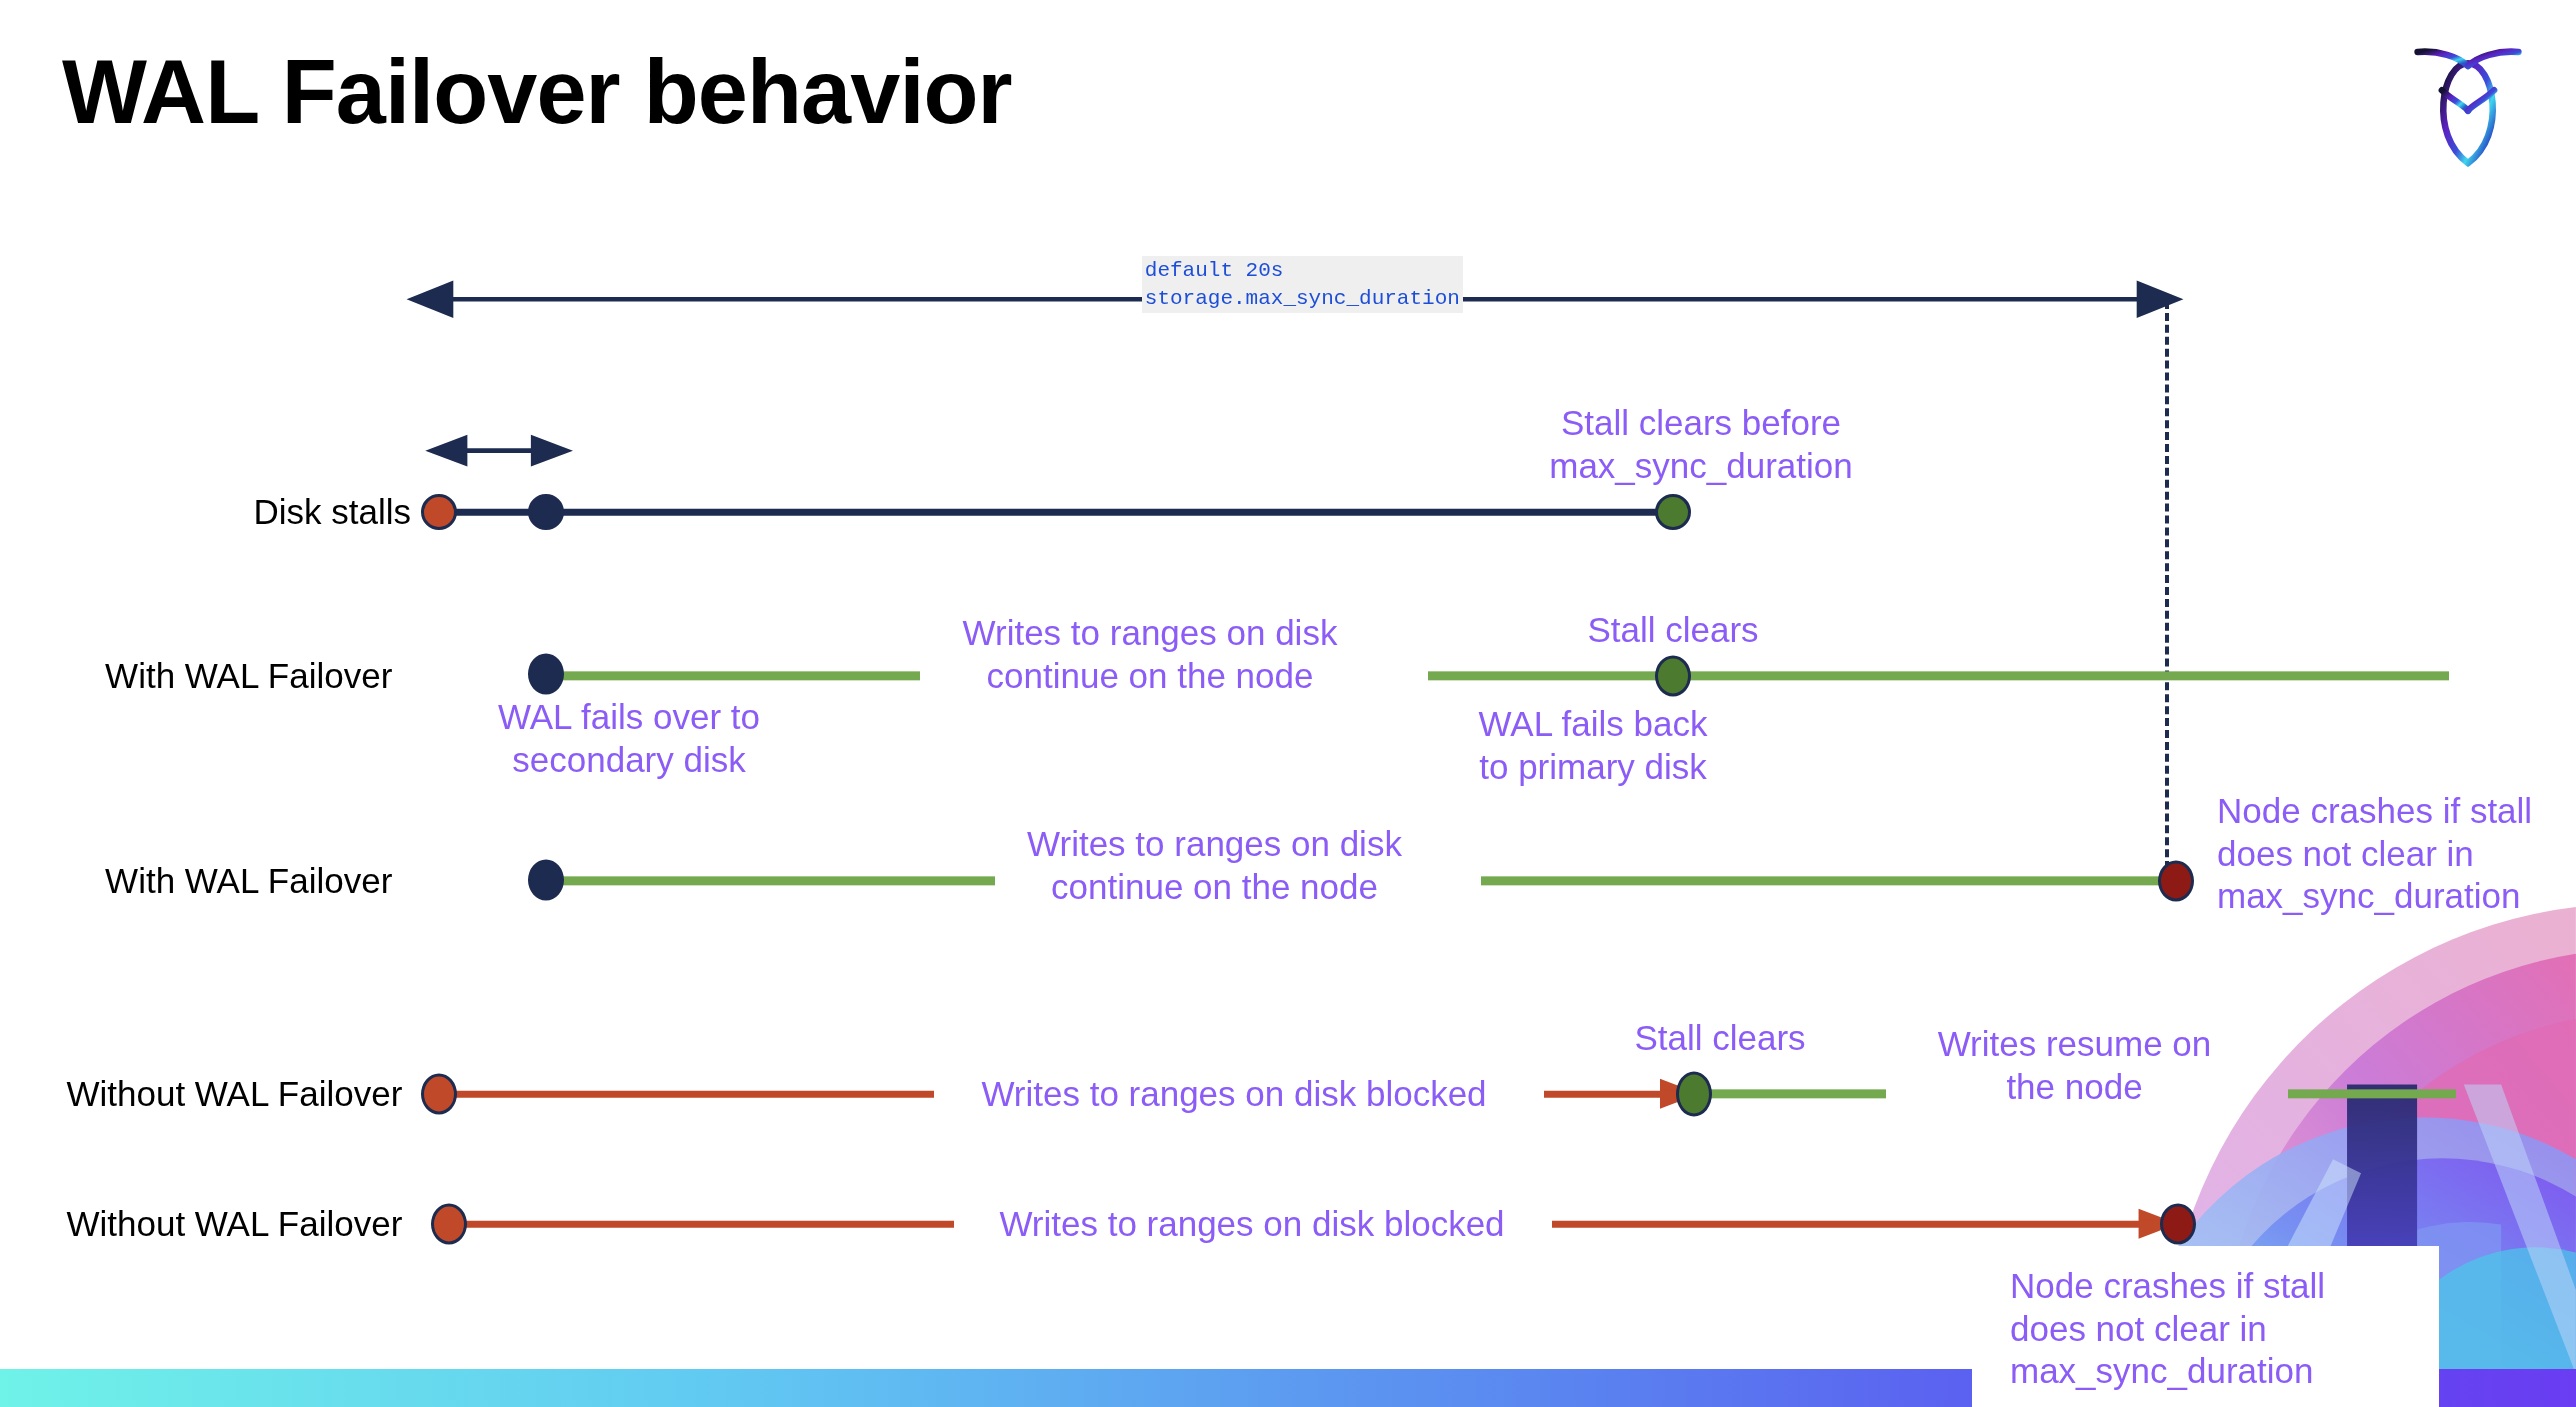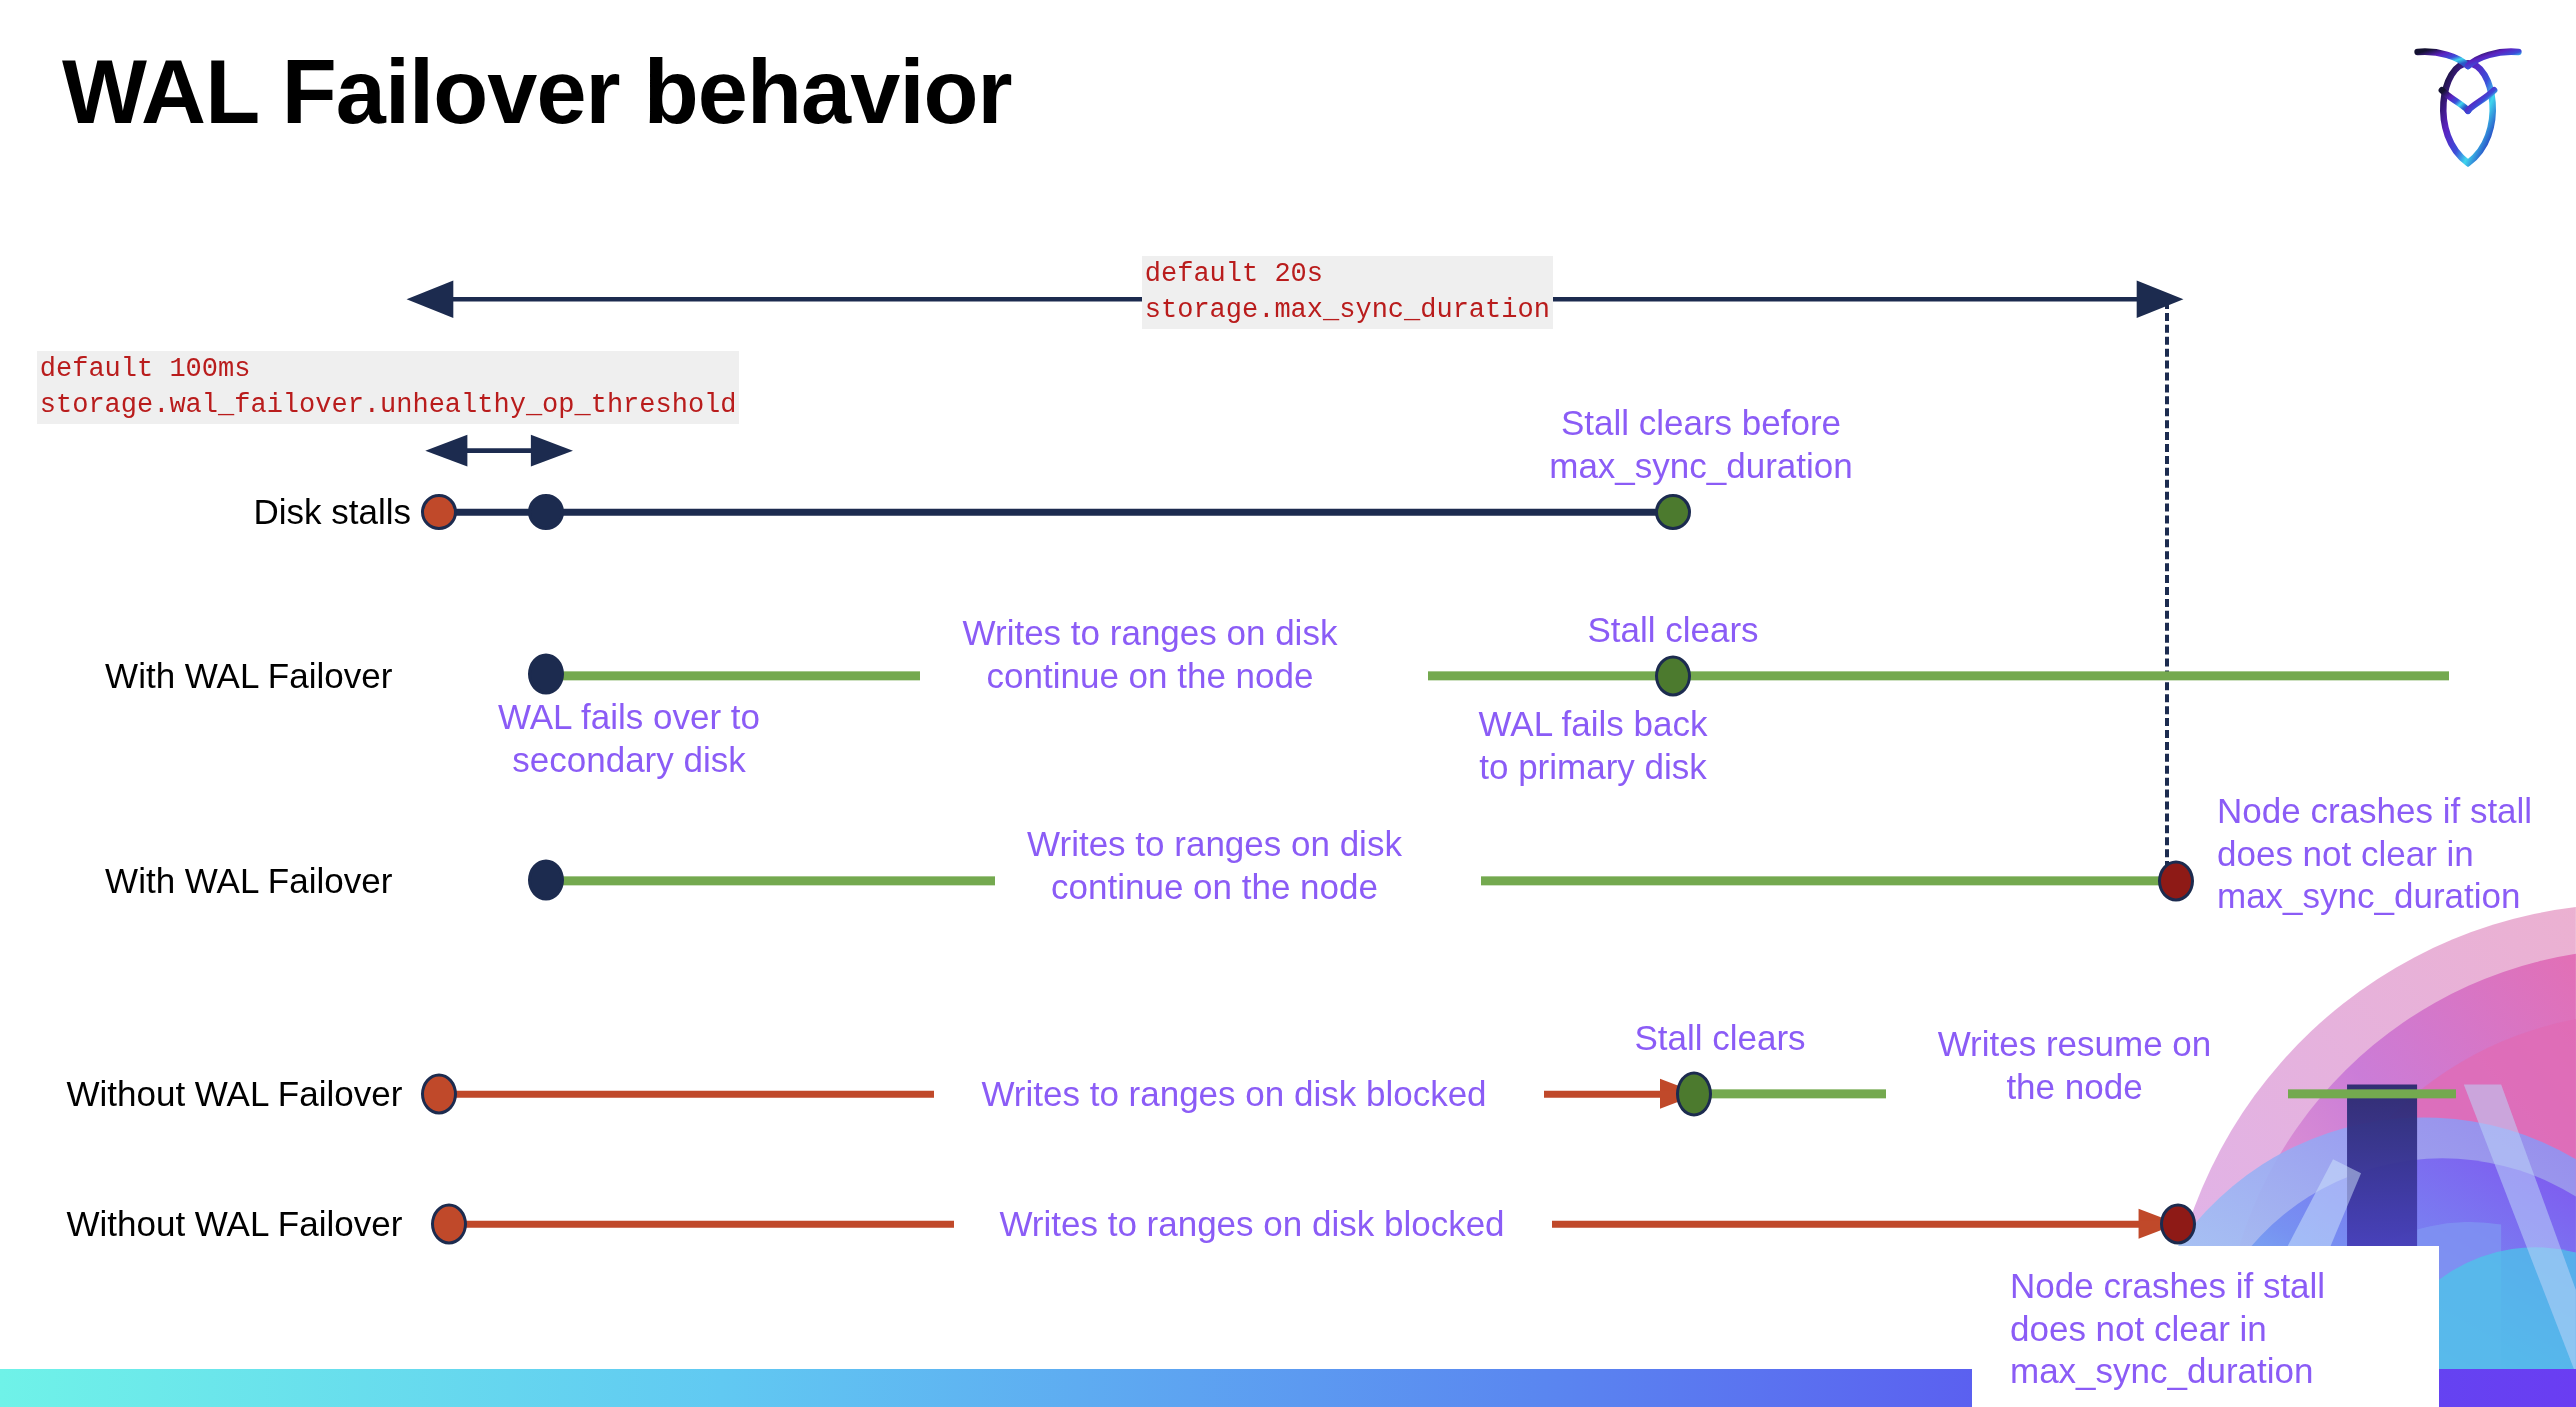--- a/index.html
+++ b/index.html
@@ -30,21 +30,21 @@
   }
   #bottom-bar {
     position:absolute; left:0; bottom:0; width:100%; height:39px;
     background:linear-gradient(90deg,#6ff2e8 0%, #61c9f2 28%, #5a86f0 60%, #5b4df0 85%, #6a3df2 100%);
   }
 
   
   .code-tag {
     position:absolute;
     font-family:"Liberation Mono", monospace;
-    font-size:27px; color:#b91c1c; background:#efefef;
+    font-size:21px; color:#1d4ed8; background:#efefef;
     white-space:nowrap; line-height:1.32; padding:0.9px 2.8px;
   }
   .row-label {
     position:absolute; font-size:35px; color:#000000;
     white-space:nowrap; transform:translateY(-50%);
   }
   .row-label.right-al { text-align:right; }
   .note {
     position:absolute; font-size:35px; color:#8b5cf6;
     line-height:1.22; text-align:center; white-space:pre-line;
@@ -169,24 +169,20 @@
     <polygon points="2330,1309 2288,1293 2288,1325" fill="#c0492a"></polygon>
   </svg>
 
   <div class="vdash" style="left:2165px; top:301px; height:580px;"></div>
 
   <div class="code-tag" style="left:1142px; top:256px;">
     <div>default 20s</div>
     <div>storage.max_sync_duration</div>
   </div>
 
-  <div class="code-tag" style="left:37px; top:351px;">
-    <div>default 100ms</div>
-    <div>storage.wal_failover.unhealthy_op_threshold</div>
-  </div>
 
   <div class="row-label right-al" style="left:56px; top:512px; width:355px;">Disk stalls</div>
   <div class="seg navy" style="left:439px; top:512px; width:1234px; height:6.5px;"></div>
   <div class="dot red" style="left:439px; top:512px; width:36px; height:36px;"></div>
   <div class="dot navy" style="left:546px; top:512px; width:36px; height:36px;"></div>
   <div class="dot green" style="left:1673px; top:512px; width:36px; height:36px;"></div>
   <div class="note" style="left:1514px; top:402px; width:374px;">Stall clears before
 max_sync_duration</div>
 
   <div class="row-label right-al" style="left:9.3px; top:676px; width:383px;">With WAL Failover</div>

